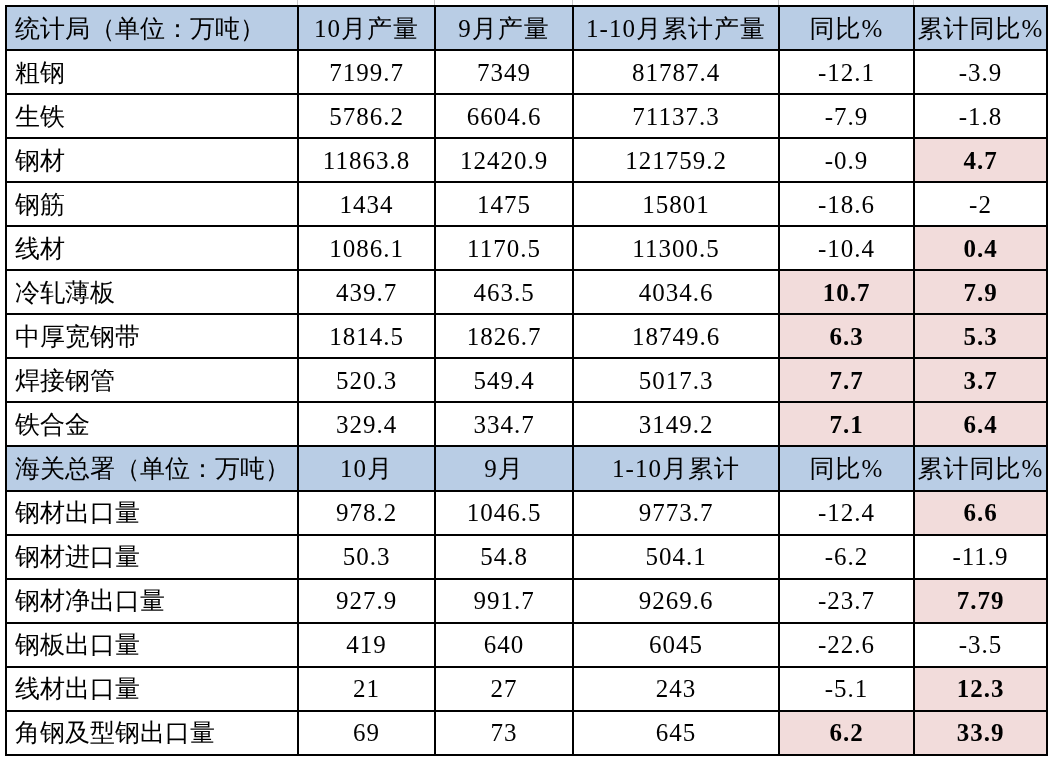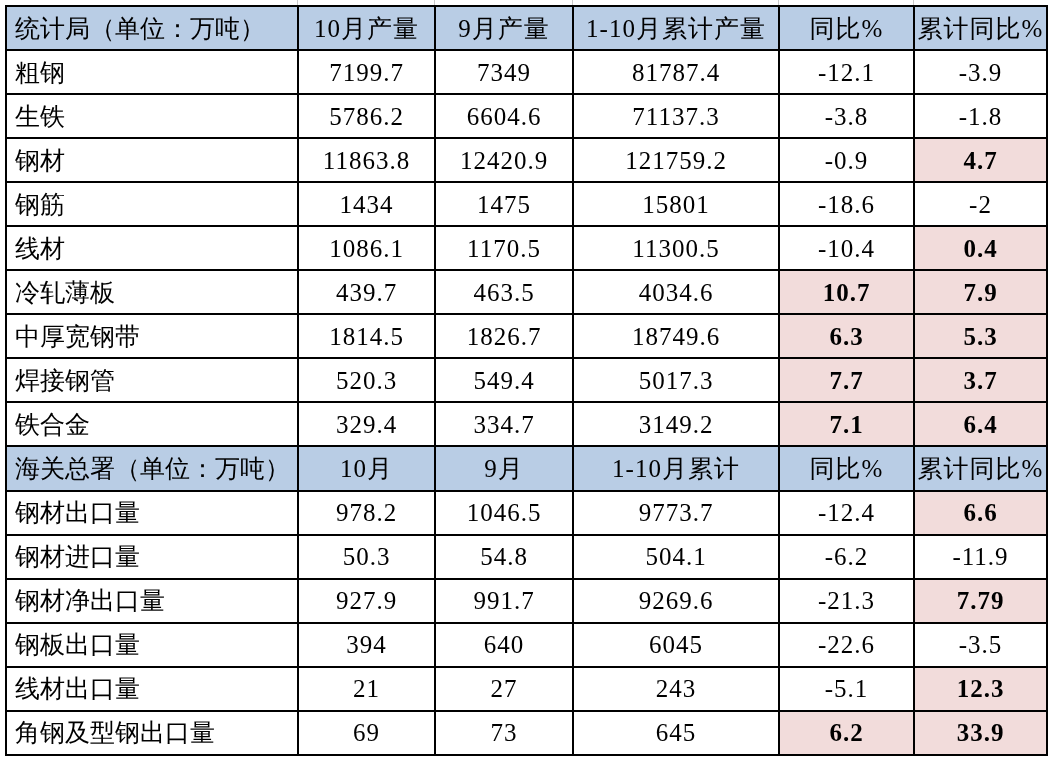--- a/index.html
+++ b/index.html
@@ -92,21 +92,21 @@
           <td class="num">7349</td>
           <td class="num">81787.4</td>
           <td class="num">-12.1</td>
           <td class="num">-3.9</td>
         </tr>
         <tr>
           <td class="label">生铁</td>
           <td class="num">5786.2</td>
           <td class="num">6604.6</td>
           <td class="num">71137.3</td>
-          <td class="num">-3.8</td>
+          <td class="num">-7.9</td>
           <td class="num">-1.8</td>
         </tr>
         <tr>
           <td class="label">钢材</td>
           <td class="num">11863.8</td>
           <td class="num">12420.9</td>
           <td class="num">121759.2</td>
           <td class="num">-0.9</td>
           <td class="num hl">4.7</td>
         </tr>
@@ -180,26 +180,26 @@
           <td class="num">54.8</td>
           <td class="num">504.1</td>
           <td class="num">-6.2</td>
           <td class="num">-11.9</td>
         </tr>
         <tr>
           <td class="label">钢材净出口量</td>
           <td class="num">927.9</td>
           <td class="num">991.7</td>
           <td class="num">9269.6</td>
-          <td class="num">-21.3</td>
+          <td class="num">-23.7</td>
           <td class="num hl">7.79</td>
         </tr>
         <tr>
           <td class="label">钢板出口量</td>
-          <td class="num">394</td>
+          <td class="num">419</td>
           <td class="num">640</td>
           <td class="num">6045</td>
           <td class="num">-22.6</td>
           <td class="num">-3.5</td>
         </tr>
         <tr>
           <td class="label">线材出口量</td>
           <td class="num">21</td>
           <td class="num">27</td>
           <td class="num">243</td>

